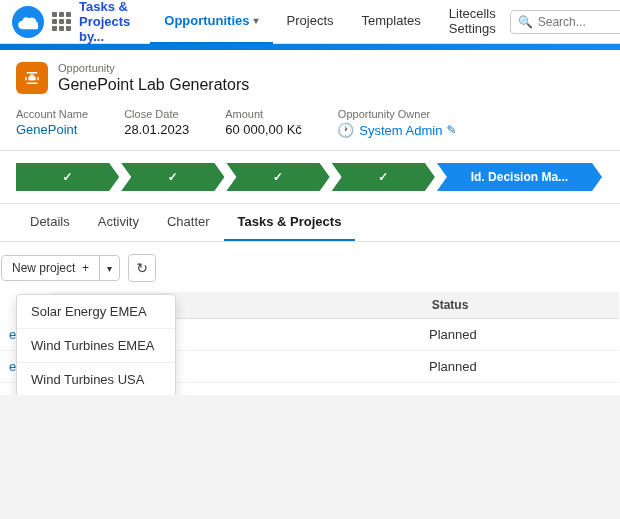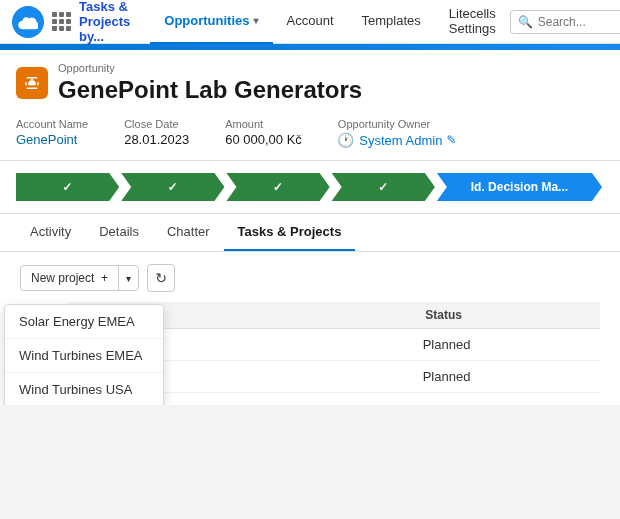--- a/index.html
+++ b/index.html
@@ -85,22 +85,22 @@
       background: #fff;
       padding: 12px 16px;
       border-bottom: 1px solid #e0e0e0;
     }
     .opportunity-label {
       font-size: 11px;
       color: #706e6b;
       margin-bottom: 2px;
     }
     .opportunity-title {
-      font-size: 24px;
-      font-weight: 700;
+      font-size: 16px;
+      font-weight: 400;
       color: #181818;
       display: flex;
       align-items: center;
       gap: 8px;
     }
     .opp-icon {
       width: 32px; height: 32px;
       background: #e57300;
       border-radius: 6px;
       display: flex; align-items: center; justify-content: center;
@@ -173,21 +173,21 @@
     }
     .tab.active {
       font-weight: 700;
       color: #181818;
       border-bottom: 2px solid #0176d3;
     }
 
     
     .content-area {
       background: #fff;
-      padding: 12px 20px;
+      padding: 12px 1px;
       position: relative;
     }
 
     
     .toolbar {
       display: flex;
       align-items: center;
       gap: 8px;
       margin-bottom: 10px;
     }
@@ -221,21 +221,21 @@
       display: flex; align-items: center; justify-content: center;
       cursor: pointer;
       font-size: 14px;
       color: #444;
     }
 
     
     .dropdown-menu {
       position: absolute;
       top: 52px;
-      left: 4px;
+      left: 16px;
       background: #fff;
       border: 1px solid #d8d8d8;
       border-radius: 4px;
       box-shadow: 0 4px 12px rgba(0,0,0,0.15);
       z-index: 100;
       width: 160px;
     }
     .dropdown-item {
       padding: 9px 14px;
       font-size: 13px;
@@ -289,40 +289,40 @@
       <span></span>
   </div>
   <span class="app-title">Tasks &amp; Projects by...</span>
 
   <div class="nav-area">
     <div class="nav-item active">
       <span>Opportunities</span>
       <span class="dropdown-arrow">▾</span>
     </div>
     <div class="nav-item">
-      <span>Account</span>
+      <span>Projects</span>
     </div>
     <div class="nav-item">
       <span>Templates</span>
     </div>
     <div class="nav-item">
       <span>Litecells Settings</span>
     </div>
   </div>
 
   <div class="search-box">
     <span style="color:#888;font-size:12px;margin-right:4px;">🔍</span>
     <input type="text" placeholder="Search..." style="">
   </div>
 </div>
 
 <div class="accent-bar"></div>
 
 <div class="opportunity-header">
-  <div style="display:flex;align-items:center;gap:10px;">
+  <div style="display:flex;align-items:flex-start;gap:10px;">
     <div class="opp-icon">
       <svg viewBox="0 0 24 24" xmlns="http://www.w3.org/2000/svg">
         <path d="M5 4h14v2H5V4zm0 14h14v2H5v-2zm2-7h10v4H7v-4zm-2 0H3v4h2v-4zm14 0h2v4h-2v-4zM9 10v4h6v-4H9z" fill="white"></path>
         <rect x="8" y="9" width="8" height="6" rx="1" fill="white"></rect>
         <path d="M10 7h4v2h-4z" fill="white"></path>
       </svg>
     </div>
     <div>
       <div class="opportunity-label">Opportunity</div>
       <div class="opportunity-title">GenePoint Lab Generators</div>
@@ -360,24 +360,24 @@
     <div class="stage">✓</div>
     <div class="stage">✓</div>
     <div class="stage last">
       <span>Id. Decision Ma...</span>
     </div>
   </div>
 </div>
 
 <div class="tabs-area">
   <div class="tab">
+    <span>Details</span>
+  </div>
+  <div class="tab">
     <span>Activity</span>
-  </div>
-  <div class="tab">
-    <span>Details</span>
   </div>
   <div class="tab">
     <span>Chatter</span>
   </div>
   <div class="tab active">
     <span>Tasks &amp; Projects</span>
   </div>
 </div>
 
 <div class="content-area">

